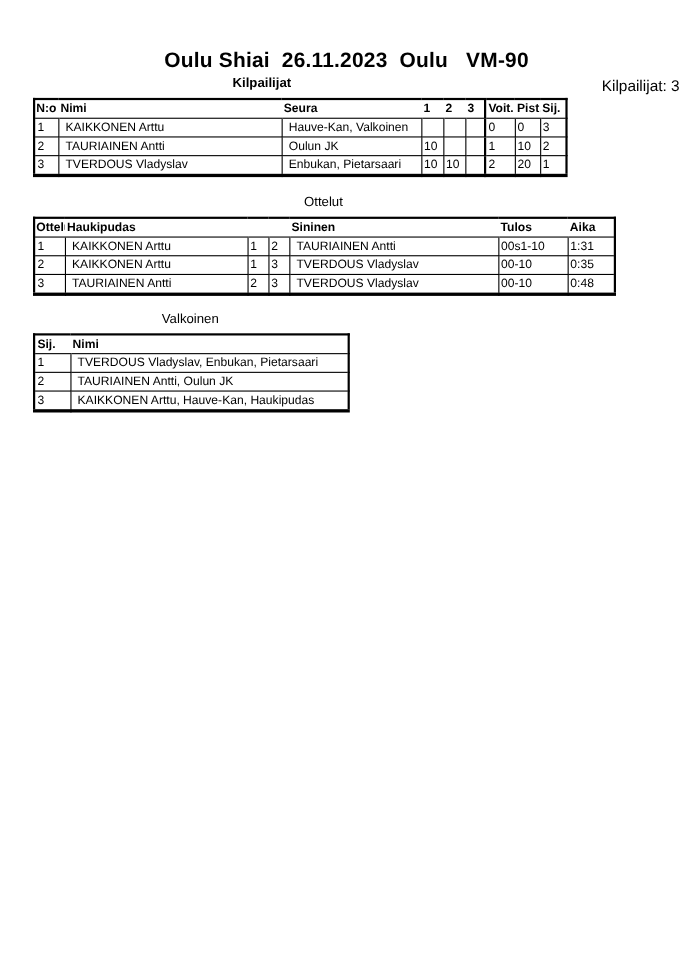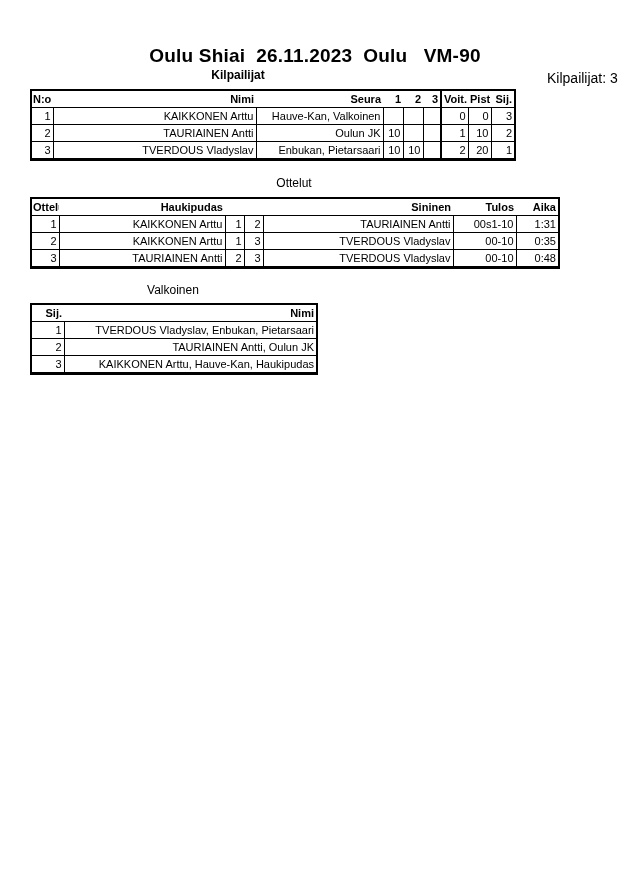--- a/index.html
+++ b/index.html
@@ -40,22 +40,22 @@
   th, td {
     font-size: 11px; height: 16px; line-height: 16px;
     padding: 0 2px; overflow: hidden; white-space: nowrap;
     vertical-align: middle;
   }
   tbody td { border: 1px solid #000; }
   thead th {
     border: none; border-bottom: 1px solid #000;
     font-weight: bold;
   }
-  .c { text-align: right; }
-  .l { text-align: right; padding-left: 6px; }
+  .c { text-align: left; }
+  .l { text-align: left; padding-left: 6px; }
   .hl { text-align: left; padding-left: 1px; }
   .sep { border-left: 2px solid #000 !important; }
 </style>
 </head>
 <body>
 
 <div class="title">Oulu Shiai  26.11.2023  Oulu   VM-90</div>
 <div class="subtitle">Kilpailijat</div>
 <div class="count">Kilpailijat: 3</div>
 

